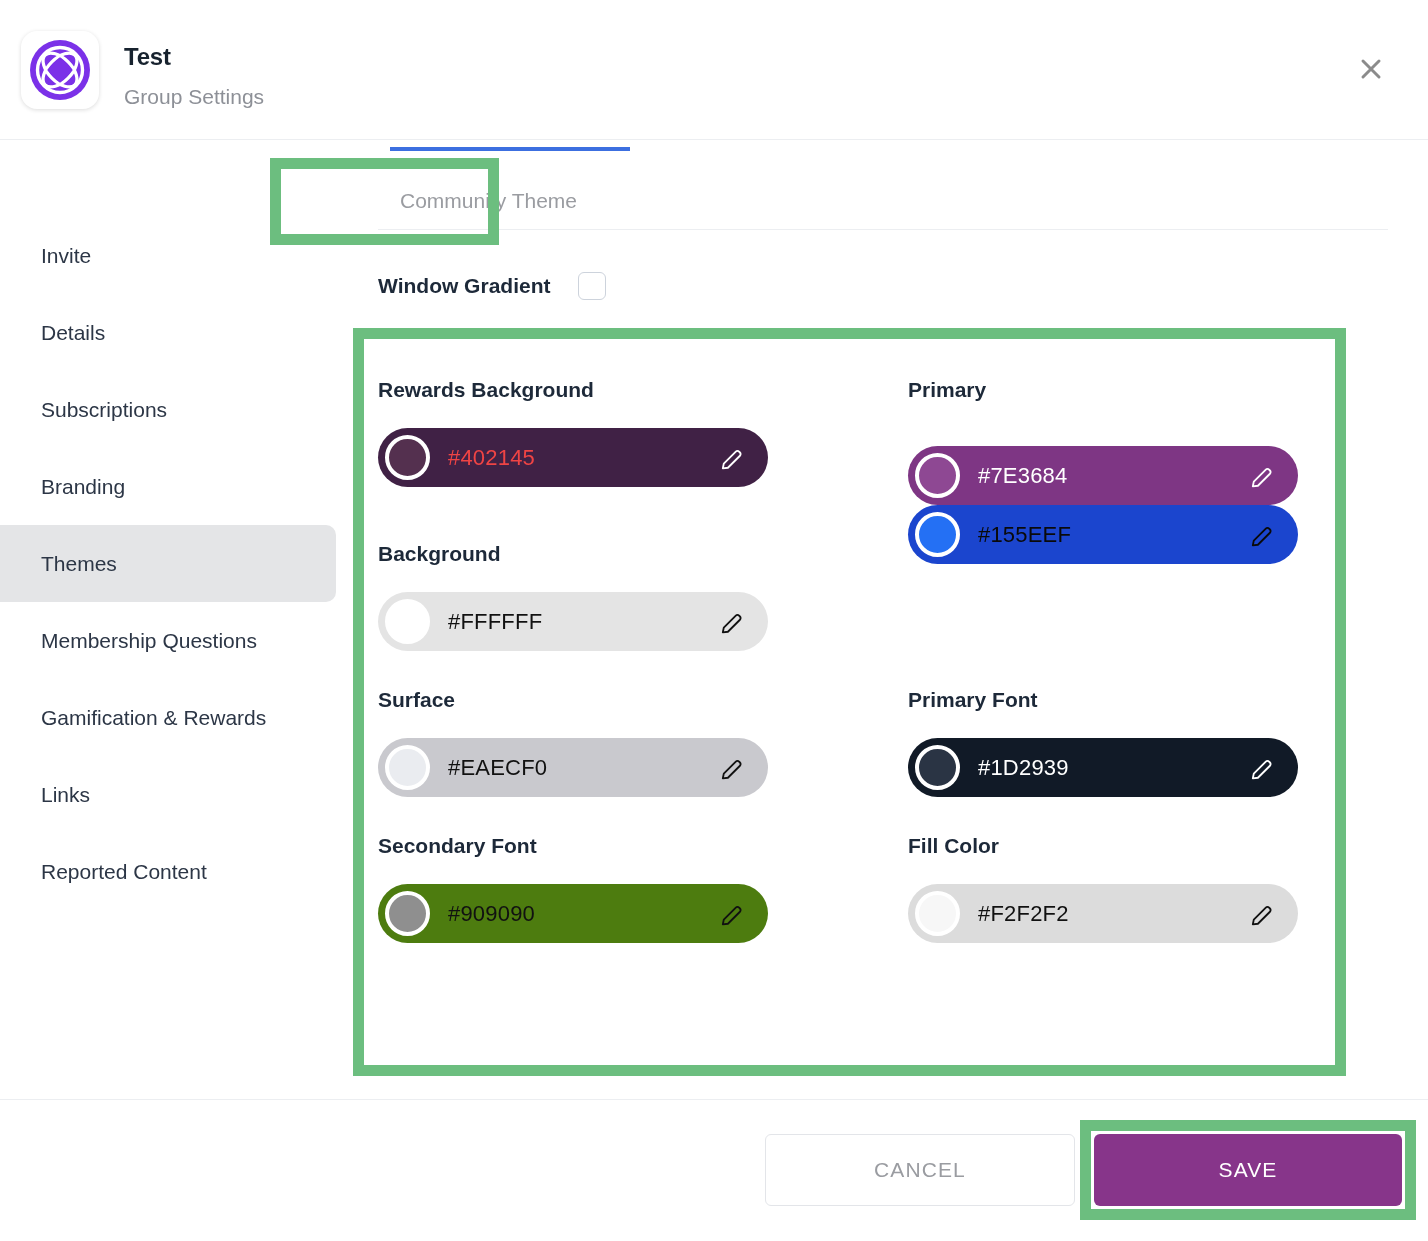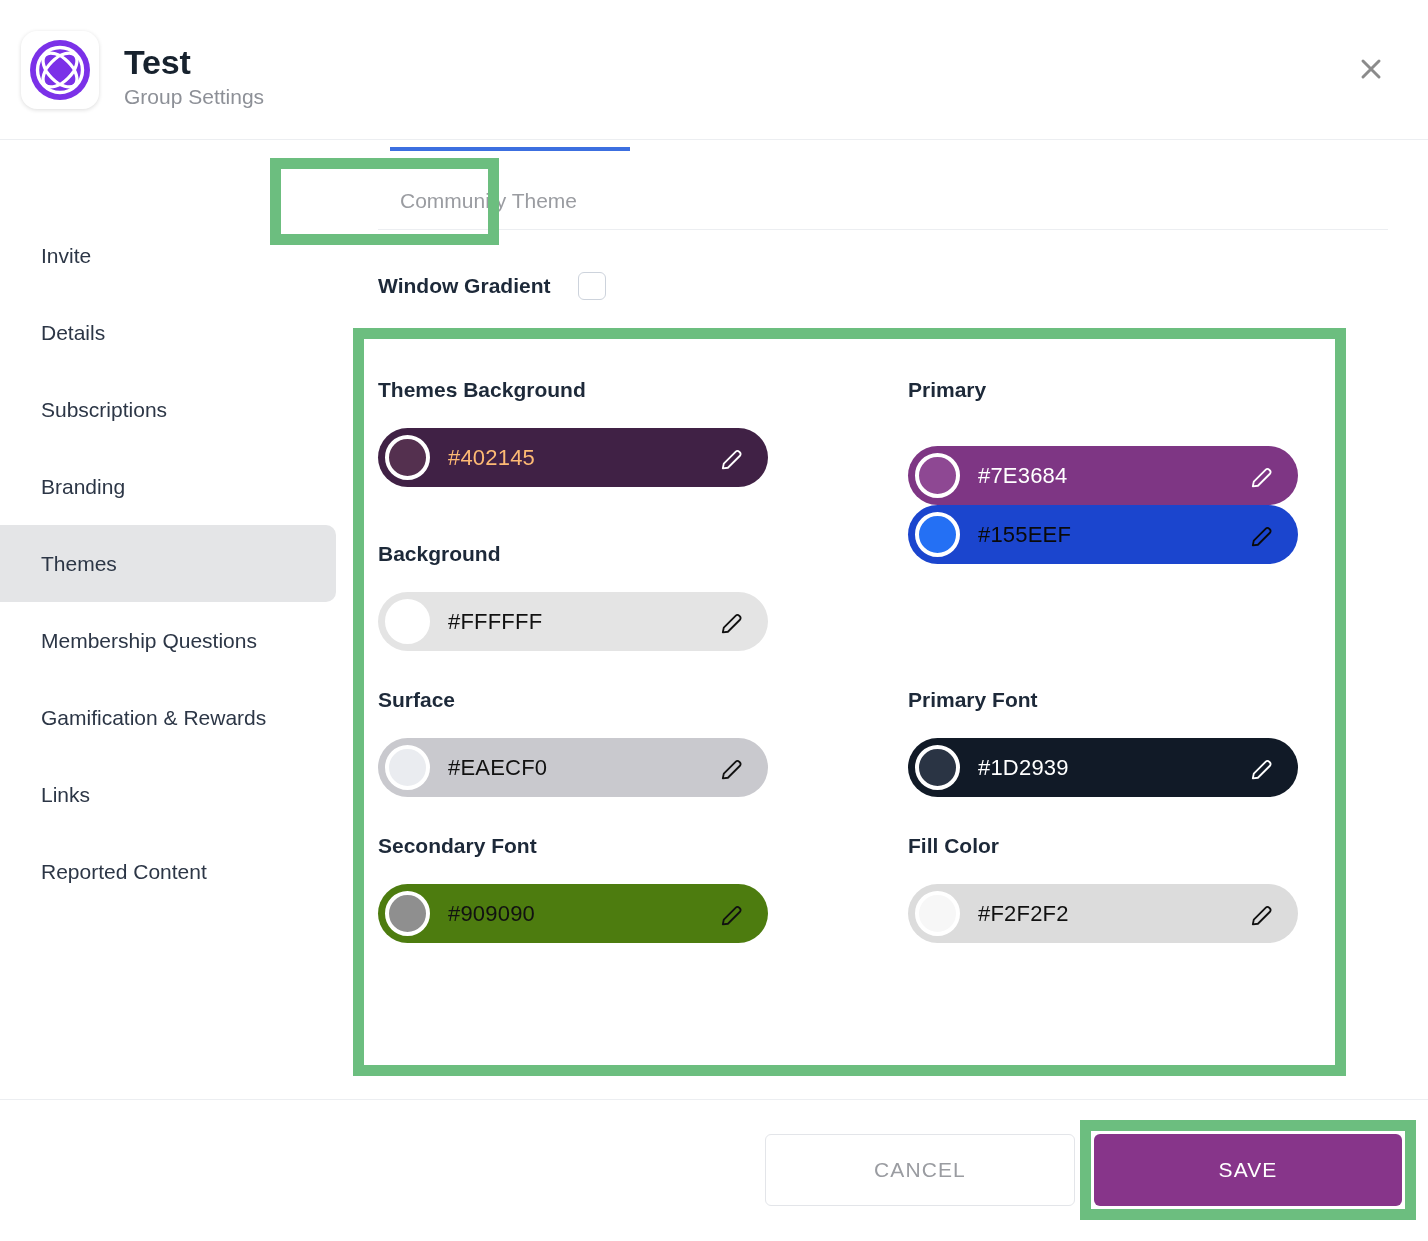--- a/index.html
+++ b/index.html
@@ -33,21 +33,21 @@
     width: 78px; height: 78px;
     border-radius: 16px;
     background: #ffffff;
     box-shadow: 0 1px 4px rgba(0,0,0,0.14);
     display: flex; align-items: center; justify-content: center;
   }
   .header-logo svg { display: block; }
   .header-title {
     position: absolute;
     left: 124px; top: 43px;
-    font-size: 34px;
+    font-size: 24px;
     font-weight: bold;
     color: #17222e;
     letter-spacing: -0.2px;
   }
   .header-sub {
     position: absolute;
     left: 124px; top: 85px;
     font-size: 21px;
     font-weight: normal;
     color: #8d9097;
@@ -336,26 +336,26 @@
 
     <div class="wg-row">
       <span class="wg-label">Window Gradient</span>
       <span class="wg-checkbox"></span>
     </div>
 
     <div class="swatch-grid">
 
       <div class="swatch-row">
         <div class="swatch-cell">
-          <div class="swatch-label">Themes Background</div>
+          <div class="swatch-label">Rewards Background</div>
           <div class="swatch-pill" style="background: rgb(64, 33, 69);">
             <span class="swatch-dot-wrap">
                 <span class="swatch-dot-ring" style="background: rgb(84, 48, 79); border-color: rgb(255, 255, 255);"></span>
               </span>
-            <span class="swatch-hex" style="color: #fdba74;">#402145</span>
+            <span class="swatch-hex" style="color: #ef4444;">#402145</span>
             <span class="swatch-pencil">
                 <svg width="26" height="26" viewBox="0 0 24 24">
                   <path d="M3.5 17.2 L14.6 6.1 a2.1 2.1 0 0 1 3 0 l0.8 0.8 a2.1 2.1 0 0 1 0 3 L7.3 21 L2.6 21.6 Z" fill="none" stroke="#FFFFFF" stroke-width="1.7" stroke-linejoin="round"></path>
                 </svg>
               </span>
           </div>
         </div>
         <div class="swatch-cell right">
           <div class="swatch-label">Primary</div>
           <div class="swatch-pill" style="background: rgb(126, 54, 132); margin-top: 44px;">

